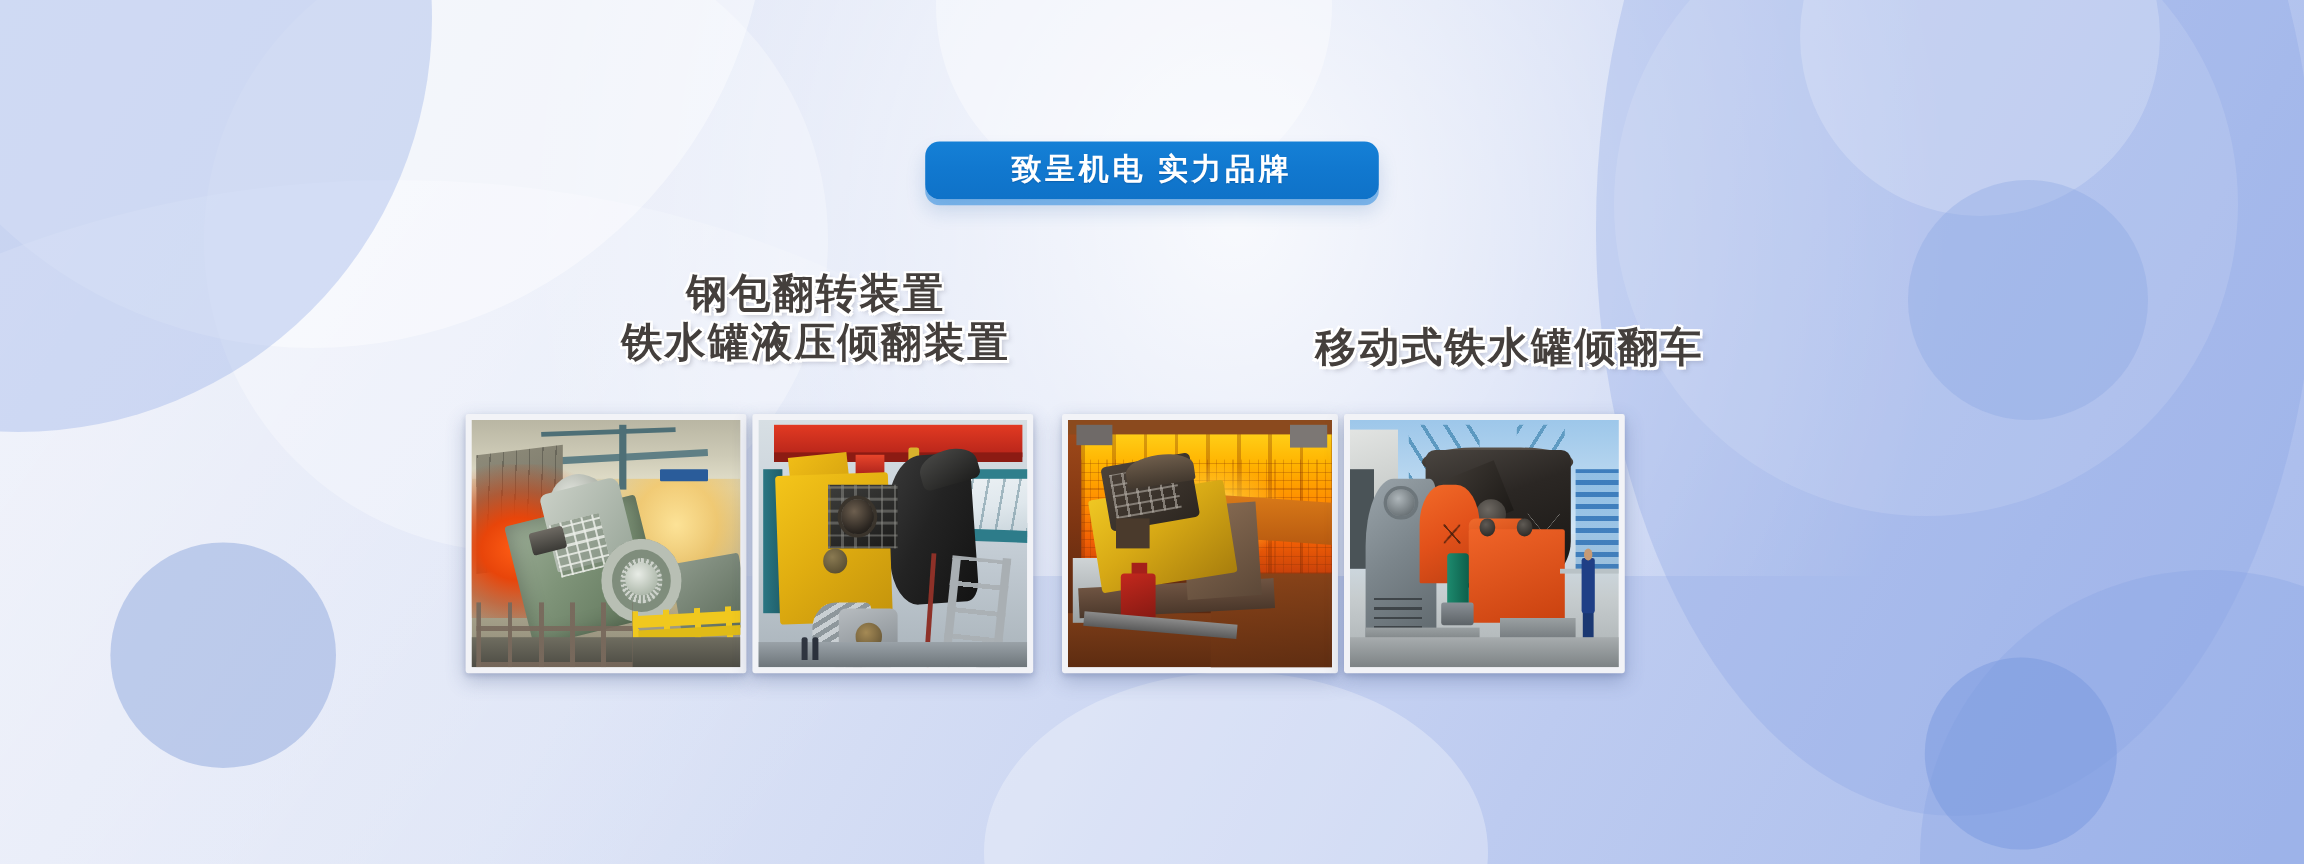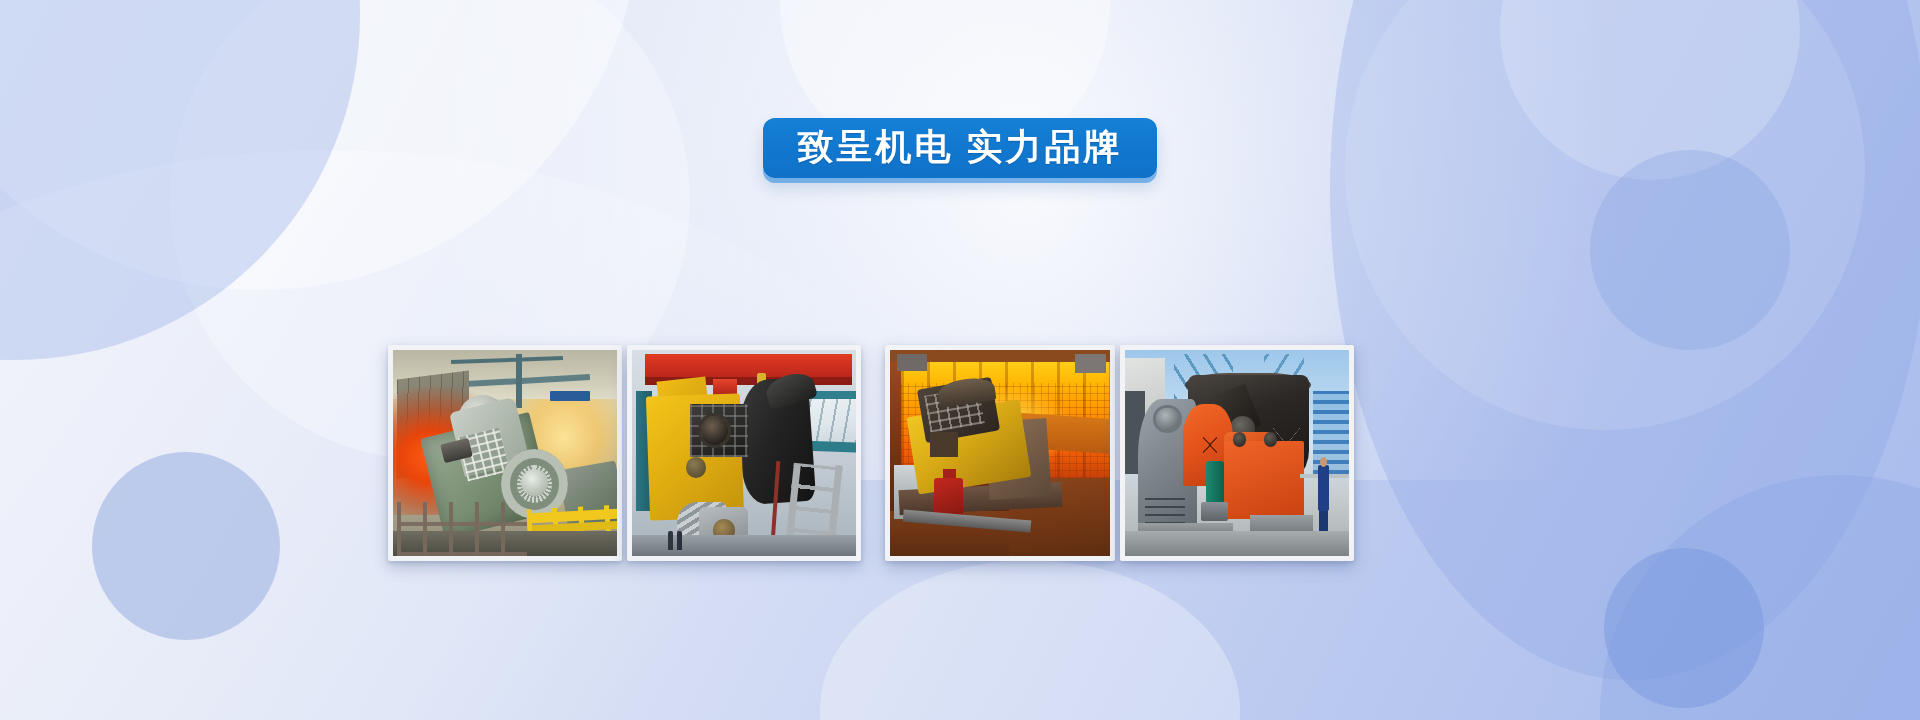--- a/index.html
+++ b/index.html
@@ -70,21 +70,21 @@
     display:inline-flex;
     align-items:center; justify-content:center;
     padding:9px 34px 11px;
     min-width:378px;
     border-radius:12px;
     background:linear-gradient(180deg,#1580d6 0%,#1178cf 48%,#0f72c8 100%);
     box-shadow:0 5px 0 0 rgba(42,139,224,.55), 0 10px 16px rgba(30,90,160,.18);
   }
   .badge-text {
     color:#ffffff;
-    font-size:36px;
+    font-size:25px;
     font-weight:700;
     letter-spacing:3px;
     line-height:1.12;
     white-space:nowrap;
     text-shadow:0 1px 1px rgba(0,40,90,.25);
   }
 
   
   .headings {
     position:absolute;
@@ -602,20 +602,32 @@
   <div class="deco c8"></div>
   <div class="deco c9"></div>
   <div class="deco c11"></div>
 
   <div class="badge-wrap">
     <div class="badge">
       <span class="badge-text">致呈机电 实力品牌</span>
     </div>
   </div>
 
+  <div class="headings">
+
+    <div class="heading heading-left">
+      <span class="ln">钢包翻转装置</span>
+      <span class="ln">铁水罐液压倾翻装置</span>
+    </div>
+
+    <div class="heading heading-right">
+      <span class="ln">移动式铁水罐倾翻车</span>
+    </div>
+
+  </div>
 
   <div class="strip">
 
     <div class="pair">
 
       <div class="photo p1" title="绿色钢包翻转装置在炼钢车间翻转作业，炉火映红">
         <div class="canvas">
           <div class="sh ph1-bg"></div>
           <div class="sh ph1-glow2"></div>
           <div class="sh ph1-roof"></div>

